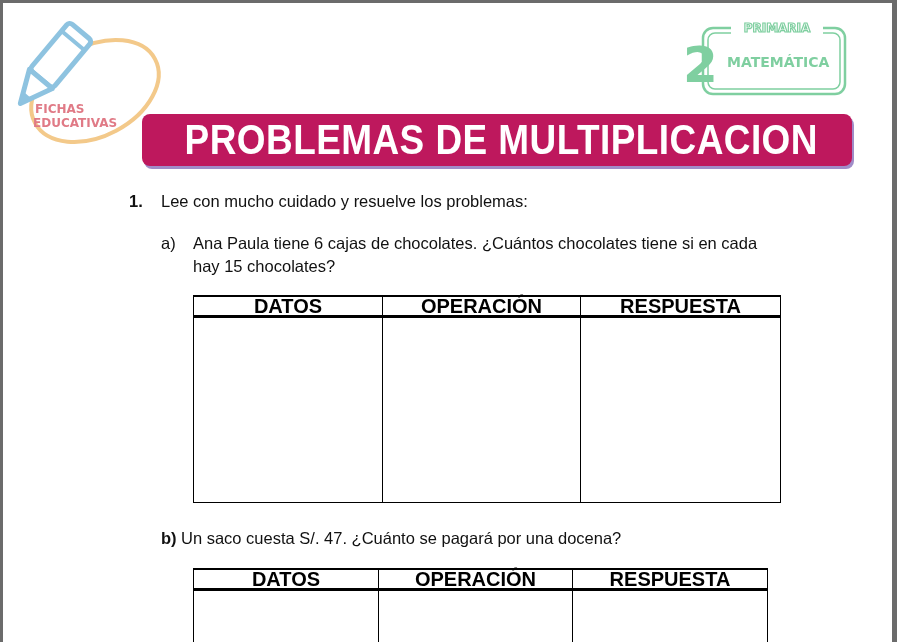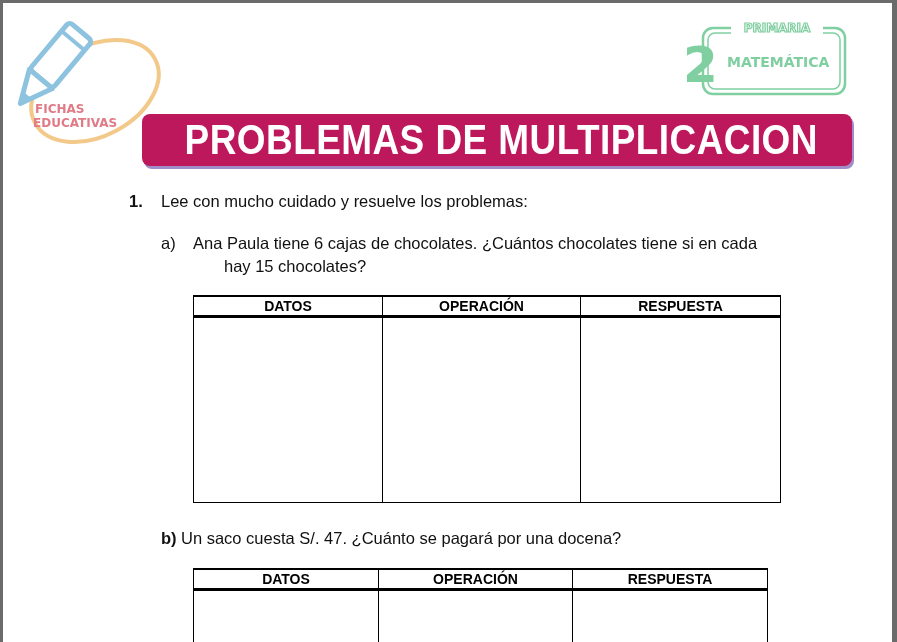--- a/index.html
+++ b/index.html
@@ -5,21 +5,21 @@
   html, body { margin:0; padding:0; }
   body { width:897px; height:642px; overflow:hidden; background:#6b6b6b; position:relative; font-family:"Liberation Sans", sans-serif; }
   .page { position:absolute; left:3px; top:3px; width:889px; height:639px; background:#ffffff; overflow:hidden; }
   .logo { position:absolute; left:0; top:0; width:170px; height:150px; }
   .badge { position:absolute; left:678px; top:15px; width:170px; height:85px; }
   .title-bar { position:absolute; left:139px; top:111px; width:710px; height:52px; background:#be185d; border-radius:8px; box-shadow:2px 3px 0 #a08cc8; }
   .title-text { position:absolute; left:0; right:0; top:3px; text-align:center; color:#fff; font-weight:bold; font-size:42px; letter-spacing:0.5px; transform:scaleX(0.88); transform-origin:center; white-space:nowrap; line-height:46px; }
   .txt { position:absolute; color:#111; font-size:16.5px; white-space:nowrap; }
   .num { font-weight:bold; }
   table.grid { position:absolute; border-collapse:collapse; table-layout:fixed; }
-  table.grid th { border:1px solid #000; border-top:2px solid #000; border-bottom:3px solid #000; font-weight:bold; font-size:14px; height:18px; padding:0; text-align:center; line-height:18px; }
+  table.grid th { border:1px solid #000; border-top:2px solid #000; border-bottom:3px solid #000; font-weight:bold; font-size:20px; height:18px; padding:0; text-align:center; line-height:18px; }
   table.grid td { border:1px solid #000; padding:0; }
 </style>
 </head>
 <body>
 
 <div class="page">
 
   <svg class="logo" viewBox="0 0 170 150">
     <ellipse cx="92" cy="88" rx="68" ry="45" transform="rotate(-28 92 88)" fill="none" stroke="#f3c98a" stroke-width="4"></ellipse>
     <g transform="rotate(40 50 60)">
@@ -43,21 +43,21 @@
 
   <div class="title-bar">
     <div class="title-text">PROBLEMAS DE MULTIPLICACION</div>
   </div>
 
   <span class="txt num" style="left:126px; top:189px;">1.</span>
   <span class="txt" style="left:158px; top:189px;">Lee con mucho cuidado y resuelve los problemas:</span>
 
   <span class="txt" style="left:158px; top:231px;">a)</span>
   <span class="txt" style="left:190px; top:231px;">Ana Paula tiene 6 cajas de chocolates. ¿Cuántos chocolates tiene si en cada</span>
-  <span class="txt" style="left:190px; top:254px;margin-left:31px;">hay 15 chocolates?</span>
+  <span class="txt" style="left:190px; top:254px;">hay 15 chocolates?</span>
 
   <table class="grid" style="left:190px; top:292px; width:587px;">
     <colgroup>
         <col style="width:189px">
         <col style="width:198px">
         <col style="width:200px">
       </colgroup>
     <tbody>
         <tr>
       <th>DATOS</th>

